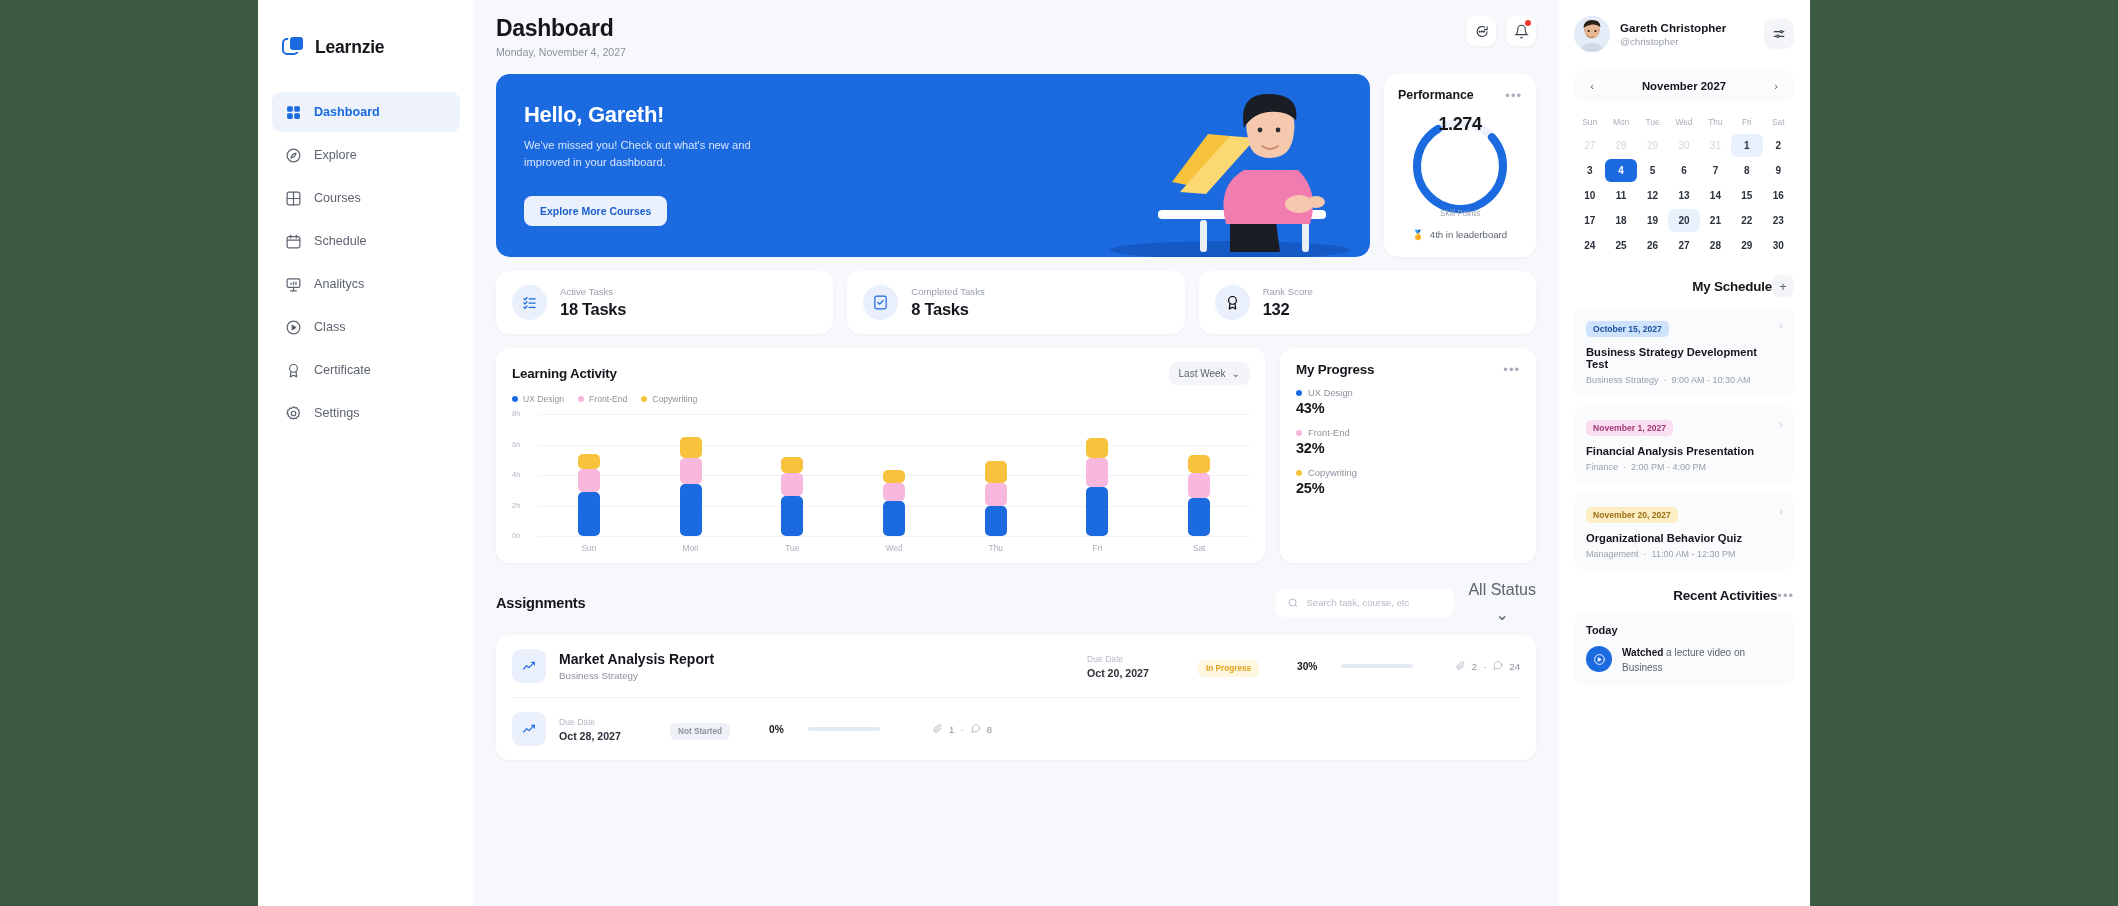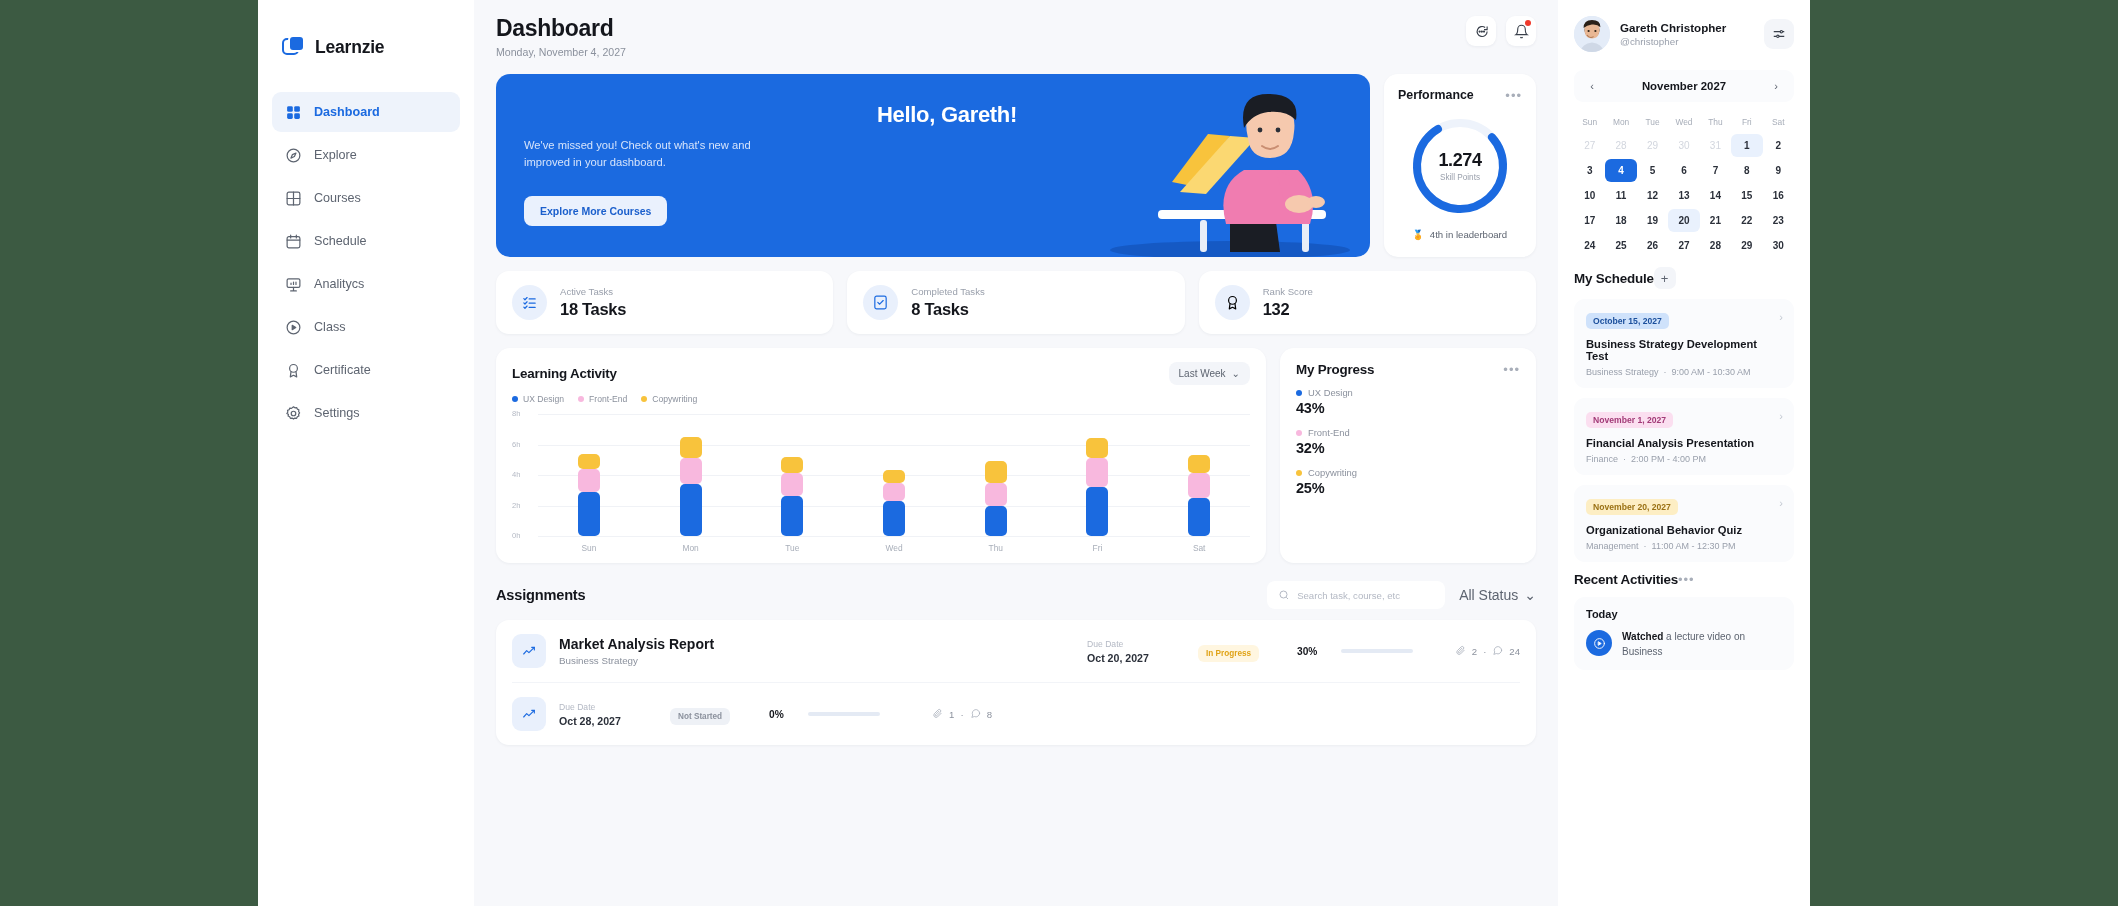--- a/index.html
+++ b/index.html
@@ -27,32 +27,32 @@
   .topbar { display:flex; align-items:flex-start; justify-content:space-between; height:54px; }
   .pg-title { font-size:23px; font-weight:700; color:#14161c; letter-spacing:-.3px; line-height:1.1; }
   .pg-sub { font-size:10.6px; color:#8b919d; margin-top:5px; }
   .top-actions { display:flex; gap:10px; }
   .ic-btn { width:30px; height:30px; background:#fff; border-radius:9px; display:flex; align-items:center; justify-content:center; position:relative; cursor:pointer; box-shadow:0 1px 3px rgba(20,30,60,.06); }
   .ic-btn svg { width:15px; height:15px; }
   .dot-badge { position:absolute; top:4px; right:5px; width:6px; height:6px; background:#f0392b; border-radius:50%; }
 
   .hero-row { display:flex; gap:14px; margin-top:4px; }
   .hero { flex:1 1 auto; height:183px; background:#1b6ae0; border-radius:14px; position:relative; overflow:hidden; padding:28px 0 0 28px; }
-  .hero h2 { font-size:22px; font-weight:700; color:#fff; letter-spacing:-.3px;text-align:center; }
+  .hero h2 { font-size:22px; font-weight:700; color:#fff; letter-spacing:-.3px; }
   .hero p { font-size:11.2px; color:#d6e4fb; line-height:1.55; margin-top:9px; max-width:235px; }
   .hero-btn { margin-top:24px; display:inline-block; background:#eaf1fd; color:#1b5fcc; font-size:10.5px; font-weight:600; padding:9px 16px; border-radius:8px; cursor:pointer; }
   .hero-art { position:absolute; right:0; bottom:0; width:290px; height:183px; }
 
   .perf { width:152px; flex:0 0 152px; background:#fff; border-radius:14px; padding:14px 14px 0 14px; box-shadow:0 1px 3px rgba(20,30,60,.05); }
   .perf-head { display:flex; align-items:center; justify-content:space-between; }
   .perf-title { font-size:12.4px; font-weight:700; color:#14161c; }
   .dots { color:#a8aeb9; font-size:13px; letter-spacing:1px; cursor:pointer; line-height:1; }
   .gauge { position:relative; width:104px; height:104px; margin:12px auto 0 auto; }
   .gauge svg { transform:rotate(-90deg); }
-  .gauge-c { position:absolute; inset:0; display:flex; flex-direction:column; align-items:center; justify-content:center; }
+  .gauge-c { position:absolute; inset:0; display:flex; flex-direction:column; align-items:center; justify-content:space-between; }
   .gauge-v { font-size:18px; font-weight:700; color:#14161c; letter-spacing:-.4px; }
   .gauge-l { font-size:8.2px; color:#9aa0ac; margin-top:2px; }
   .perf-foot { display:flex; align-items:center; justify-content:center; gap:5px; margin-top:11px; font-size:9.6px; color:#5d6470; font-weight:500; }
 
   .stats { display:flex; gap:14px; margin-top:14px; }
   .stat { flex:1 1 0; background:#fff; border-radius:13px; padding:14px 16px; display:flex; align-items:center; gap:13px; box-shadow:0 1px 3px rgba(20,30,60,.05); }
   .stat-ico { width:35px; height:35px; flex:0 0 35px; border-radius:50%; background:#e9f0fc; display:flex; align-items:center; justify-content:center; }
   .stat-ico svg { width:17px; height:17px; }
   .stat-l { font-size:9.6px; color:#9aa0ac; }
   .stat-v { font-size:16.5px; font-weight:700; color:#14161c; margin-top:3px; letter-spacing:-.3px; }
@@ -90,21 +90,21 @@
   .mpl-t { display:flex; align-items:center; gap:6px; font-size:9.4px; color:#8b919d; }
   .mpl-v { font-size:14.5px; font-weight:700; color:#14161c; margin-top:2px; letter-spacing:-.2px; }
 
   .asg-head { display:flex; align-items:center; justify-content:space-between; margin-top:18px; }
   .asg-title { font-size:14.6px; font-weight:700; color:#14161c; letter-spacing:-.2px; }
   .asg-tools { display:flex; align-items:center; gap:14px; }
   .search { width:178px; height:28px; background:#fff; border-radius:8px; display:flex; align-items:center; gap:7px; padding:0 11px; }
   .search svg { width:12px; height:12px; flex:0 0 12px; }
   .search input { border:0; outline:0; font-size:9.6px; color:#5d6470; background:transparent; width:100%; font-family:inherit; }
   .search input::placeholder { color:#b4b9c4; }
-  .status-sel { font-size:14px; color:#5d6470; display:flex; align-items:center; gap:6px; cursor:pointer; }
+  .status-sel { font-size:16px; color:#5d6470; display:flex; align-items:center; gap:6px; cursor:pointer;flex-direction:column; }
 
   .asg-list { background:#fff; border-radius:13px; margin-top:11px; padding:0 16px; box-shadow:0 1px 3px rgba(20,30,60,.05); }
   .asg-row { display:flex; align-items:center; gap:13px; padding:14px 0; }
   .asg-ico { width:34px; height:34px; flex:0 0 34px; border-radius:9px; background:#e9f0fc; display:flex; align-items:center; justify-content:center; }
   .asg-ico svg { width:16px; height:16px; }
   .asg-name { font-size:14px; font-weight:700; color:#14161c; }
   .asg-course { font-size:9.8px; color:#8b919d; margin-top:3px; }
   .asg-cell { flex:0 0 auto; }
   .asg-due-l { font-size:8.6px; color:#b4b9c4; }
   .asg-due-v { font-size:10.6px; font-weight:700; color:#2b303a; margin-top:3px; }
@@ -129,21 +129,21 @@
   .cal-head { display:flex; align-items:center; justify-content:space-between; background:#fafbfd; border-radius:9px; padding:7px 9px; }
   .cal-nav { width:18px; height:18px; display:flex; align-items:center; justify-content:center; color:#5d6470; font-size:11px; cursor:pointer; border-radius:5px; }
   .cal-m { font-size:11.4px; font-weight:700; color:#14161c; }
   .cal-grid { display:grid; grid-template-columns:repeat(7,1fr); margin-top:10px; row-gap:2px; }
   .cal-dow { text-align:center; font-size:8.4px; color:#a8aeb9; padding:5px 0; }
   .cal-d { height:23px; display:flex; align-items:center; justify-content:center; font-size:10px; color:#2b303a; font-weight:600; border-radius:6px; cursor:pointer; }
   .cal-d.mut { color:#d2d6de; font-weight:500; }
   .cal-d.sel { background:#1b6ae0; color:#fff; }
   .cal-d.hl { background:#e9f1fd; }
 
-  .sec-head { display:flex; align-items:center; justify-content:flex-start; margin-top:10px; }
+  .sec-head { display:flex; align-items:center; justify-content:flex-end; margin-top:18px; }
   .sec-title { font-size:13.4px; font-weight:700; color:#14161c; letter-spacing:-.2px; }
   .plus { width:22px; height:22px; background:#f3f5f9; border-radius:7px; display:flex; align-items:center; justify-content:center; color:#5d6470; font-size:13px; cursor:pointer; }
 
   .sch { background:#fafbfd; border-radius:11px; padding:11px 12px; margin-top:10px; position:relative; cursor:pointer; }
   .sch-chip { font-size:8.6px; font-weight:600; padding:3px 7px; border-radius:5px; display:inline-block; }
   .sch-t { font-size:11.2px; font-weight:700; color:#14161c; margin-top:9px; }
   .sch-m { font-size:9px; color:#9aa0ac; margin-top:5px; }
   .sch-ar { position:absolute; right:11px; top:12px; color:#c3c8d2; font-size:11px; }
 
   .ra-item { background:#fafbfd; border-radius:11px; margin-top:10px; padding:11px 12px; }

